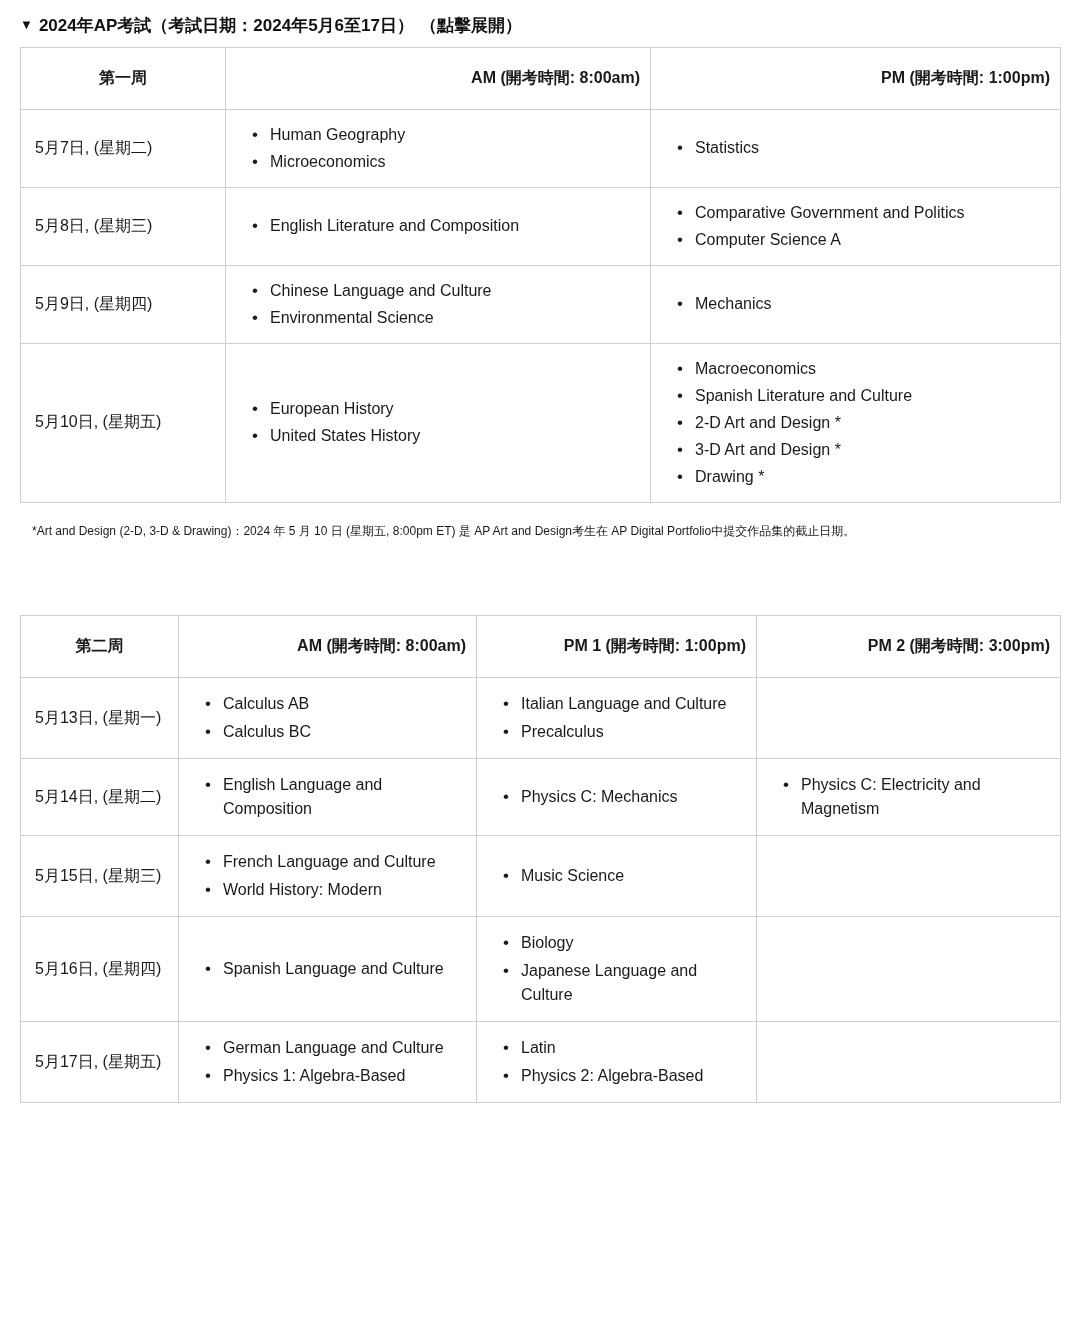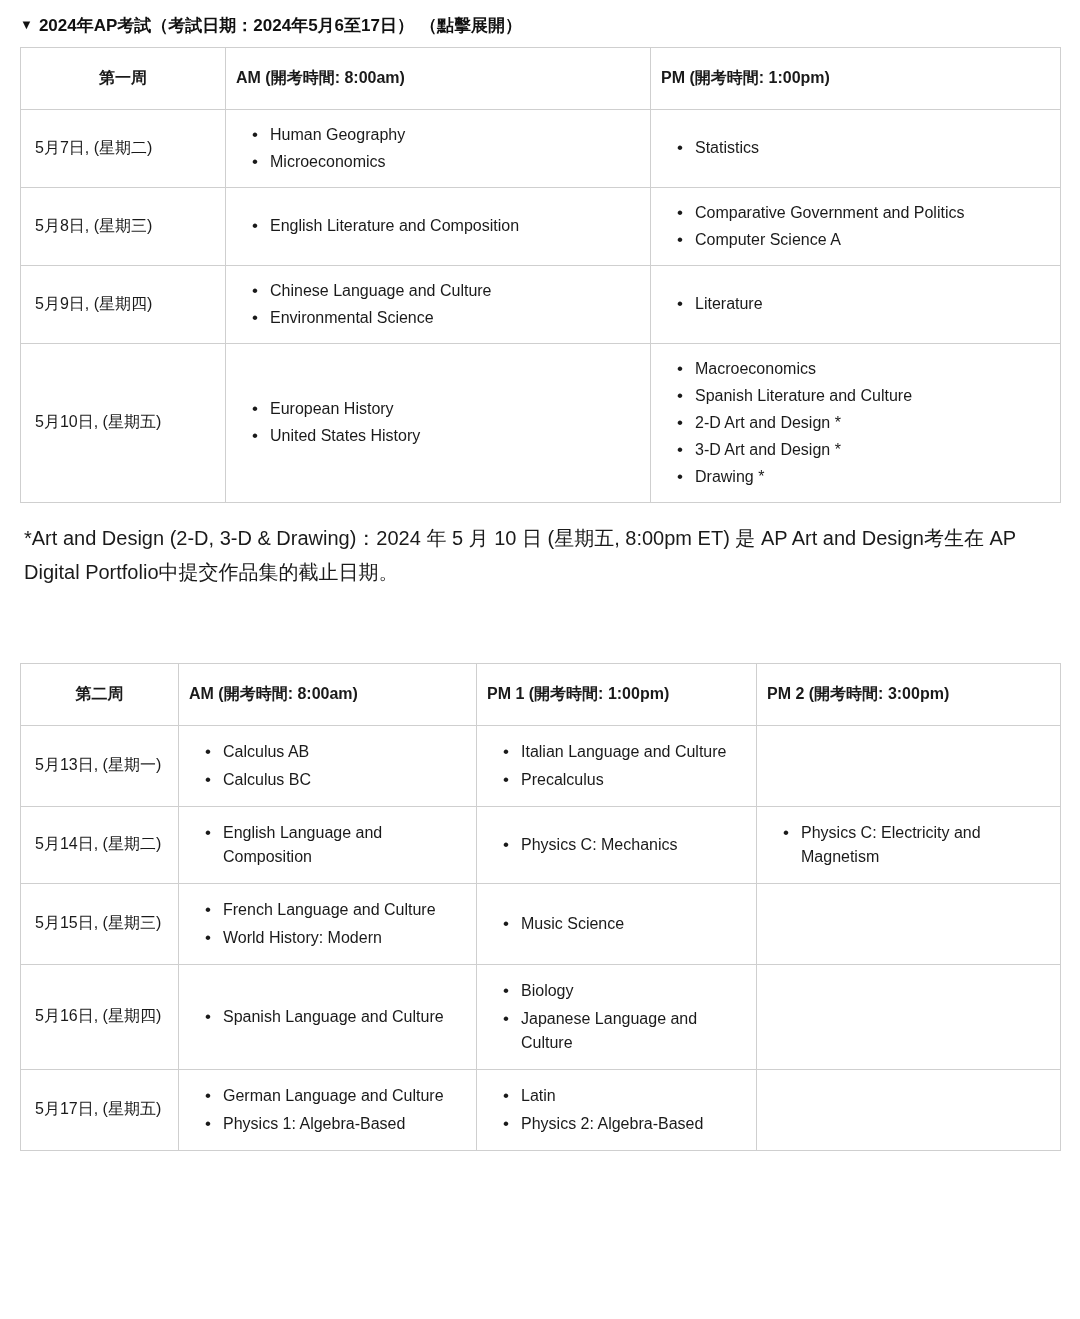--- a/index.html
+++ b/index.html
@@ -50,21 +50,21 @@
     border: 1px solid #cfcfcf;
     vertical-align: middle;
     padding: 10px 14px;
     font-size: 16px;
     line-height: 1.55;
     color: #1a1a1a;
     font-weight: normal;
     text-align: left;
   }
   table.sched thead th {
-    text-align: left;
+    text-align: right;
     font-weight: bold;
     padding: 18px 10px;
     font-size: 16px;
   }
   table.sched thead th.first-col {
     text-align: center;
     margin-left: 37px;
   }
   td.daycell {
     font-size: 15.5px;
@@ -83,22 +83,22 @@
   }
   ul.subj li::before {
     content: "•";
     position: absolute;
     left: -6px;
     top: -1px;
     font-size: 17px;
     line-height: 1.5;
   }
   .note {
-    margin: 18px 0 0 4px;
-    font-size: 20px;
+    margin: 18px 0 0 12px;
+    font-size: 12px;
     line-height: 1.7;
     color: #1a1a1a;
     width: 1045px;
   }
   .gap {
     height: 74px;
   }
   
   .w1 col.c1 { width: 205px; }
   .w1 col.c2 { width: 425px; }
@@ -168,21 +168,21 @@
       <tr>
         <td class="daycell">5月9日, (星期四)</td>
         <td>
           <ul class="subj">
             <li>Chinese Language and Culture</li>
             <li>Environmental Science</li>
           </ul>
         </td>
         <td>
           <ul class="subj">
-            <li>Literature</li>
+            <li>Mechanics</li>
           </ul>
         </td>
       </tr>
       <tr>
         <td class="daycell">5月10日, (星期五)</td>
         <td>
           <ul class="subj">
             <li>European History</li>
             <li>United States History</li>
           </ul>

